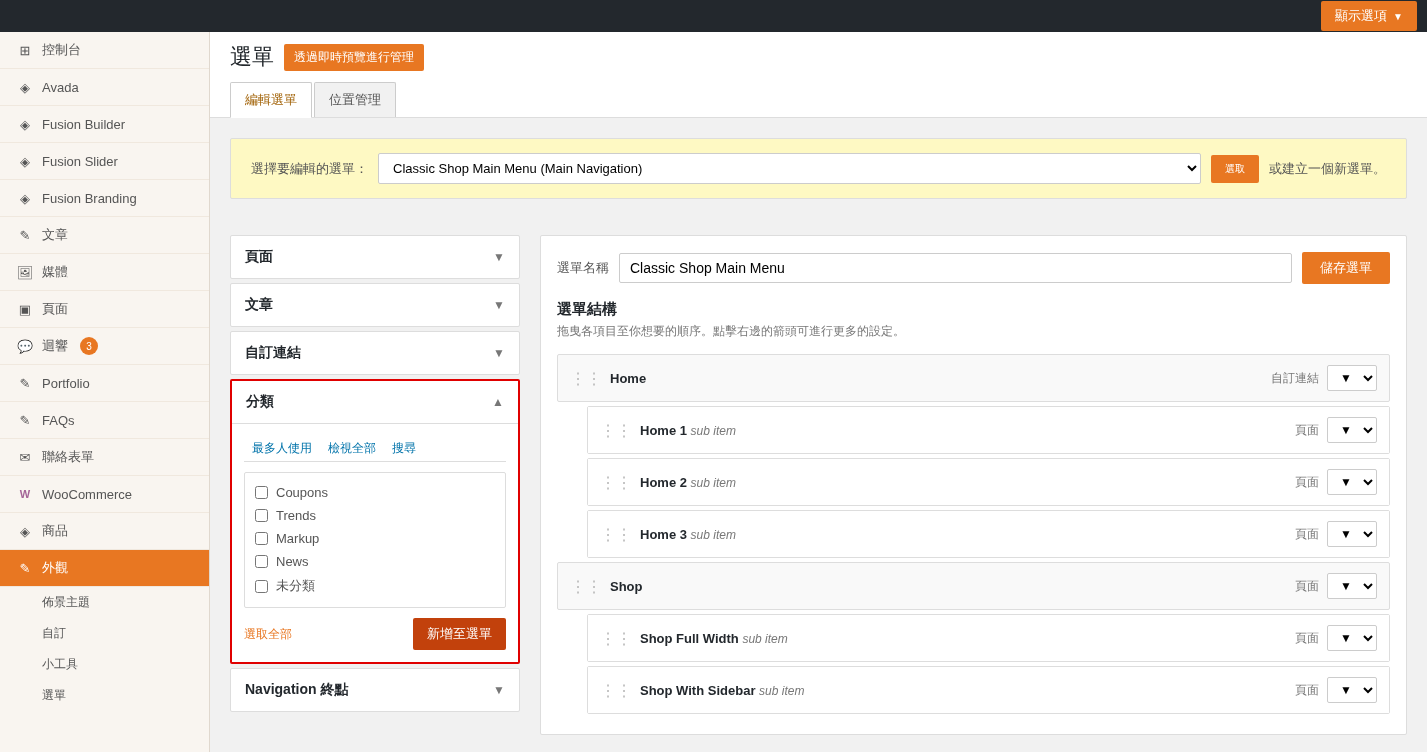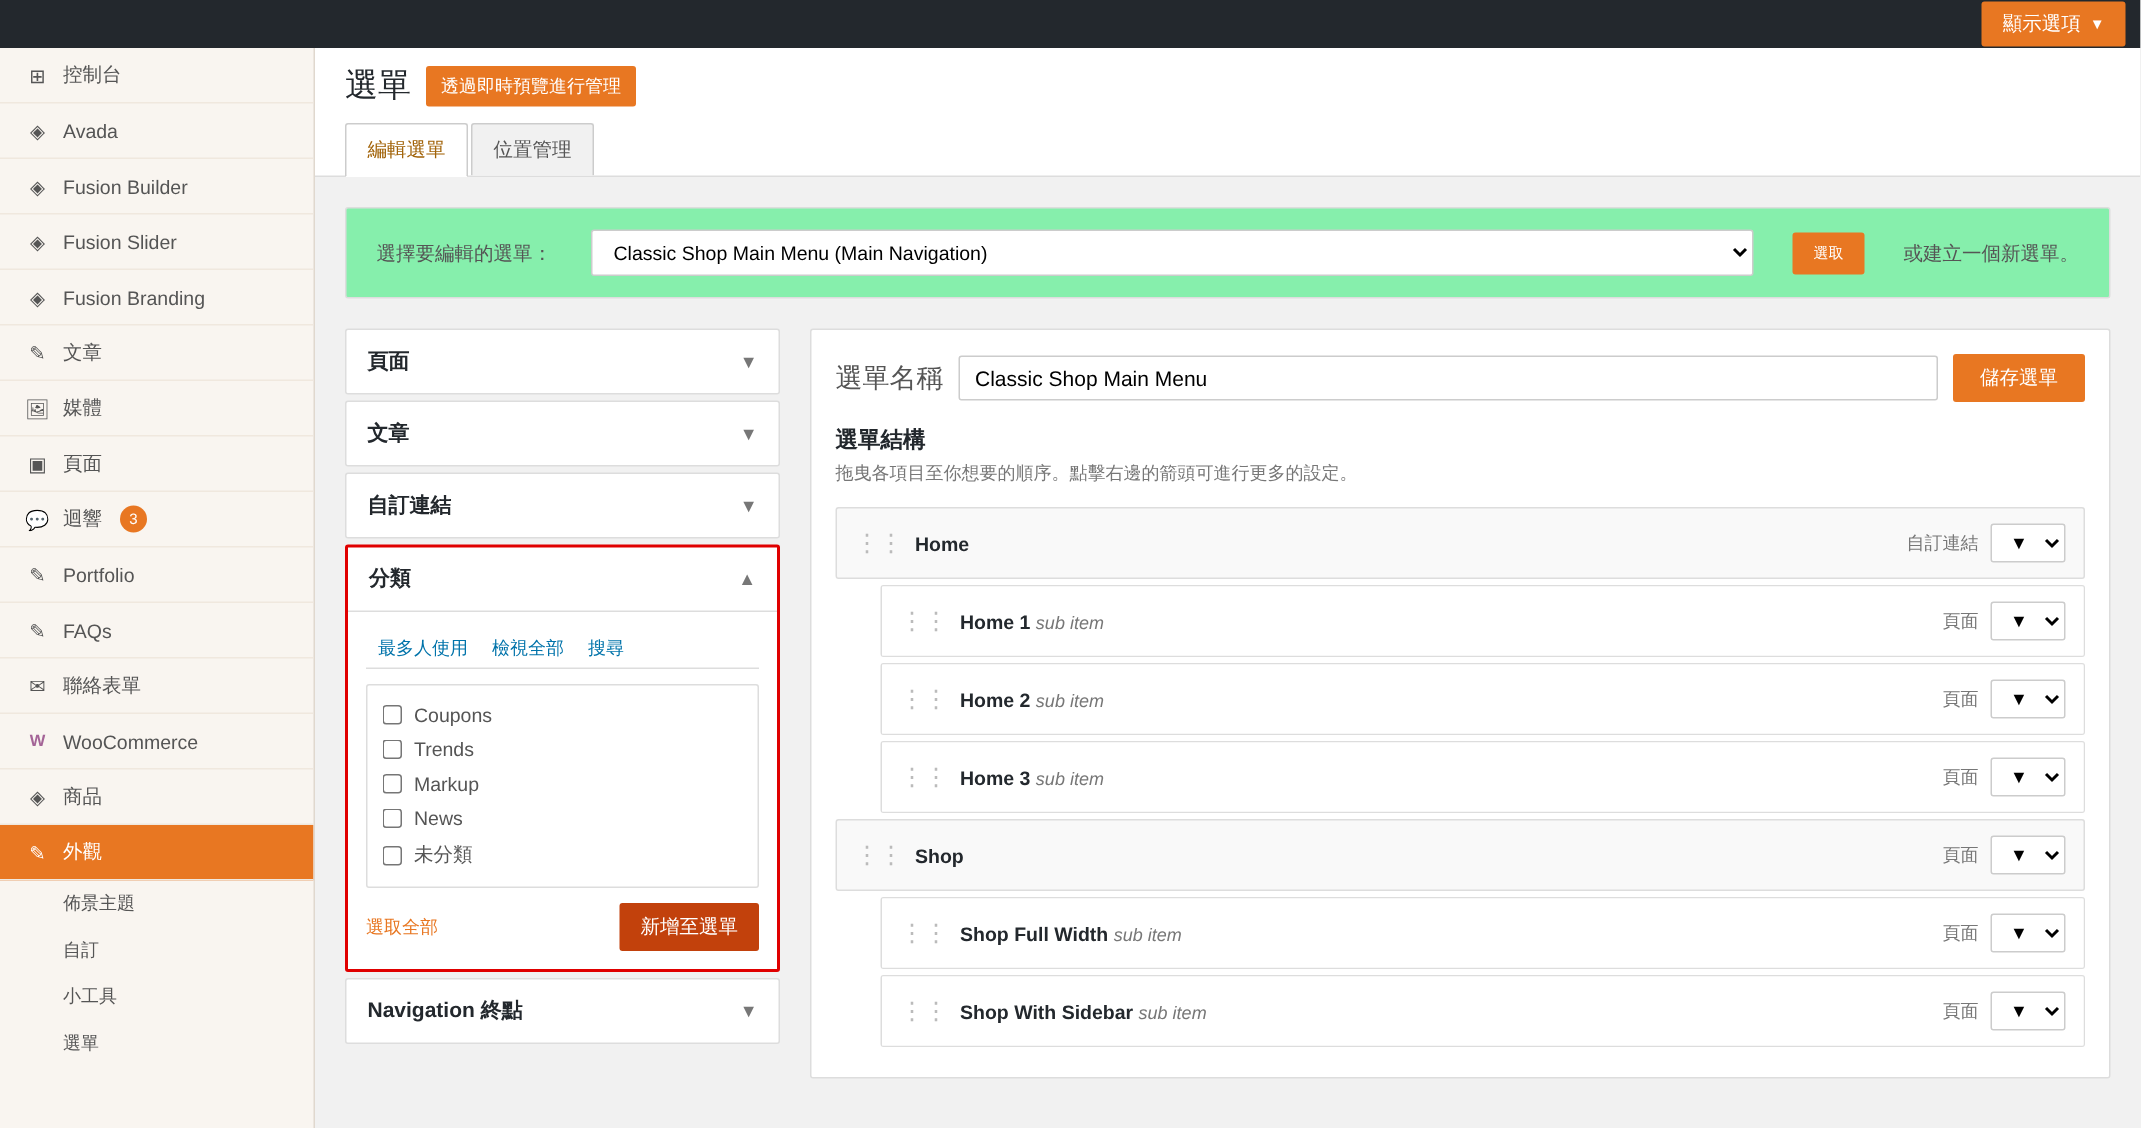--- a/index.html
+++ b/index.html
@@ -29,21 +29,21 @@
     .main-title { font-size: 22px; font-weight: 400; color: #23282d; }
     .preview-btn { background: #e87722; color: #fff; border: none; padding: 5px 10px; font-size: 12px; border-radius: 2px; cursor: pointer; }
     .tabs { display: flex; gap: 0; }
     .tab { padding: 8px 14px; font-size: 13px; cursor: pointer; border: 1px solid #ccc; border-bottom: none; background: #f1f1f1; color: #555; border-radius: 2px 2px 0 0; margin-right: 2px; }
     .tab.active { background: #fff; color: #a16207; border-bottom: 1px solid #fff; margin-bottom: -1px; z-index: 1; }
 
     
     .content { padding: 20px; }
 
     
-    .select-row { background: #86efac; padding: 14px 20px; border: 1px solid #ddd; border-radius: 2px; display: flex; align-items: center; gap: 26px; margin-bottom: 20px; }
+    .select-row { background: #fef9c3; padding: 14px 20px; border: 1px solid #ddd; border-radius: 2px; display: flex; align-items: center; gap: 10px; margin-bottom: 36px; }
     .select-label { font-size: 13px; color: #555; white-space: nowrap; }
     .select-dropdown { flex: 1; padding: 6px 10px; border: 1px solid #ccc; border-radius: 2px; font-size: 13px; background: #fff; }
     .select-btn { background: #e87722; color: #fff; border: none; padding: 7px 14px; font-size: 10px; border-radius: 2px; cursor: pointer; white-space: nowrap; }
     .or-text { color: #555; font-size: 13px; }
 
     
     .two-col { display: flex; gap: 20px; align-items: flex-start; }
 
     
     .left-panel { width: 290px; flex-shrink: 0; display: flex; flex-direction: column; gap: 4px; }
@@ -59,21 +59,21 @@
     .accordion-footer { display: flex; justify-content: space-between; align-items: center; margin-top: 10px; }
     .select-all-link { color: #0073aa; font-size: 12px; cursor: pointer; }
     .add-to-menu-btn { background: #c2410c; color: #fff; border: none; padding: 7px 14px; font-size: 13px; border-radius: 2px; cursor: pointer; }
 
     
     .highlighted { border: 2px solid #e00000 !important; }
 
     
     .right-panel { flex: 1; background: #fff; border: 1px solid #ddd; border-radius: 2px; padding: 16px; }
     .menu-name-row { display: flex; align-items: center; gap: 10px; margin-bottom: 16px; }
-    .menu-name-label { font-size: 18px; color: #555; white-space: nowrap; }
+    .menu-name-label { font-size: 13px; color: #555; white-space: nowrap; }
     .menu-name-input { flex: 1; padding: 6px 10px; border: 1px solid #ccc; border-radius: 2px; font-size: 14px; }
     .save-menu-btn { background: #e87722; color: #fff; border: none; padding: 7px 18px; font-size: 13px; border-radius: 2px; cursor: pointer; white-space: nowrap; }
 
     .structure-title { font-size: 15px; font-weight: 600; margin-bottom: 4px; color: #23282d; }
     .structure-desc { font-size: 12px; color: #777; margin-bottom: 14px; }
 
     
     .menu-item { border: 1px solid #ddd; border-radius: 2px; margin-bottom: 4px; background: #f9f9f9; }
     .menu-item-header { display: flex; align-items: center; justify-content: space-between; padding: 10px 12px; cursor: pointer; }
     .menu-item-left { display: flex; align-items: center; gap: 8px; }

